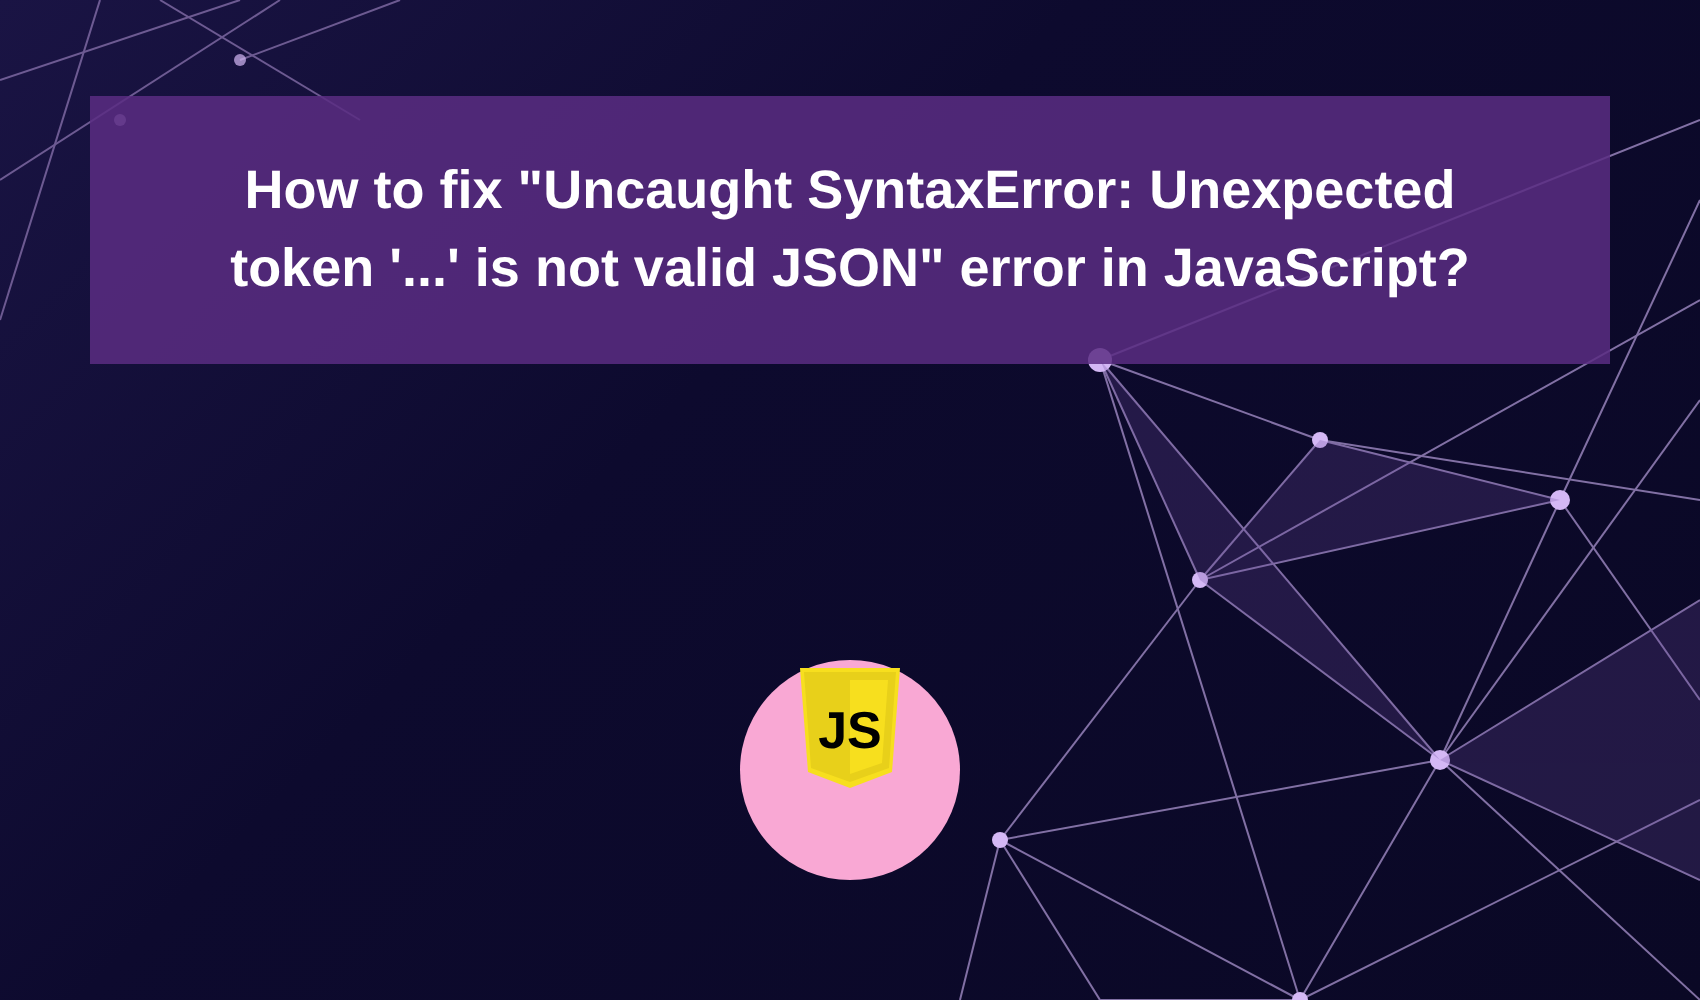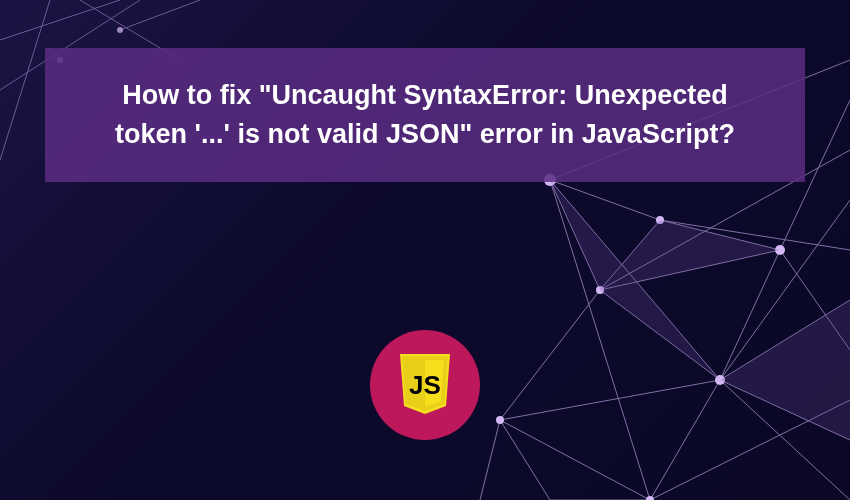--- a/index.html
+++ b/index.html
@@ -39,24 +39,24 @@
       font-weight: 600;
       line-height: 1.45;
     }
     .js-logo {
       position: absolute;
       left: 50%;
       top: 330px;
       transform: translateX(-50%);
       width: 110px;
       height: 110px;
-      background: #be185d;
+      background: #f9a8d4;
       border-radius: 50%;
       display: flex;
-      align-items: center;
+      align-items: flex-start;
       justify-content: center;
       z-index: 2;
     }
     .js-shield {
       width: 62px;
       height: 70px;
     }
   </style>
 </head>
 <body>

